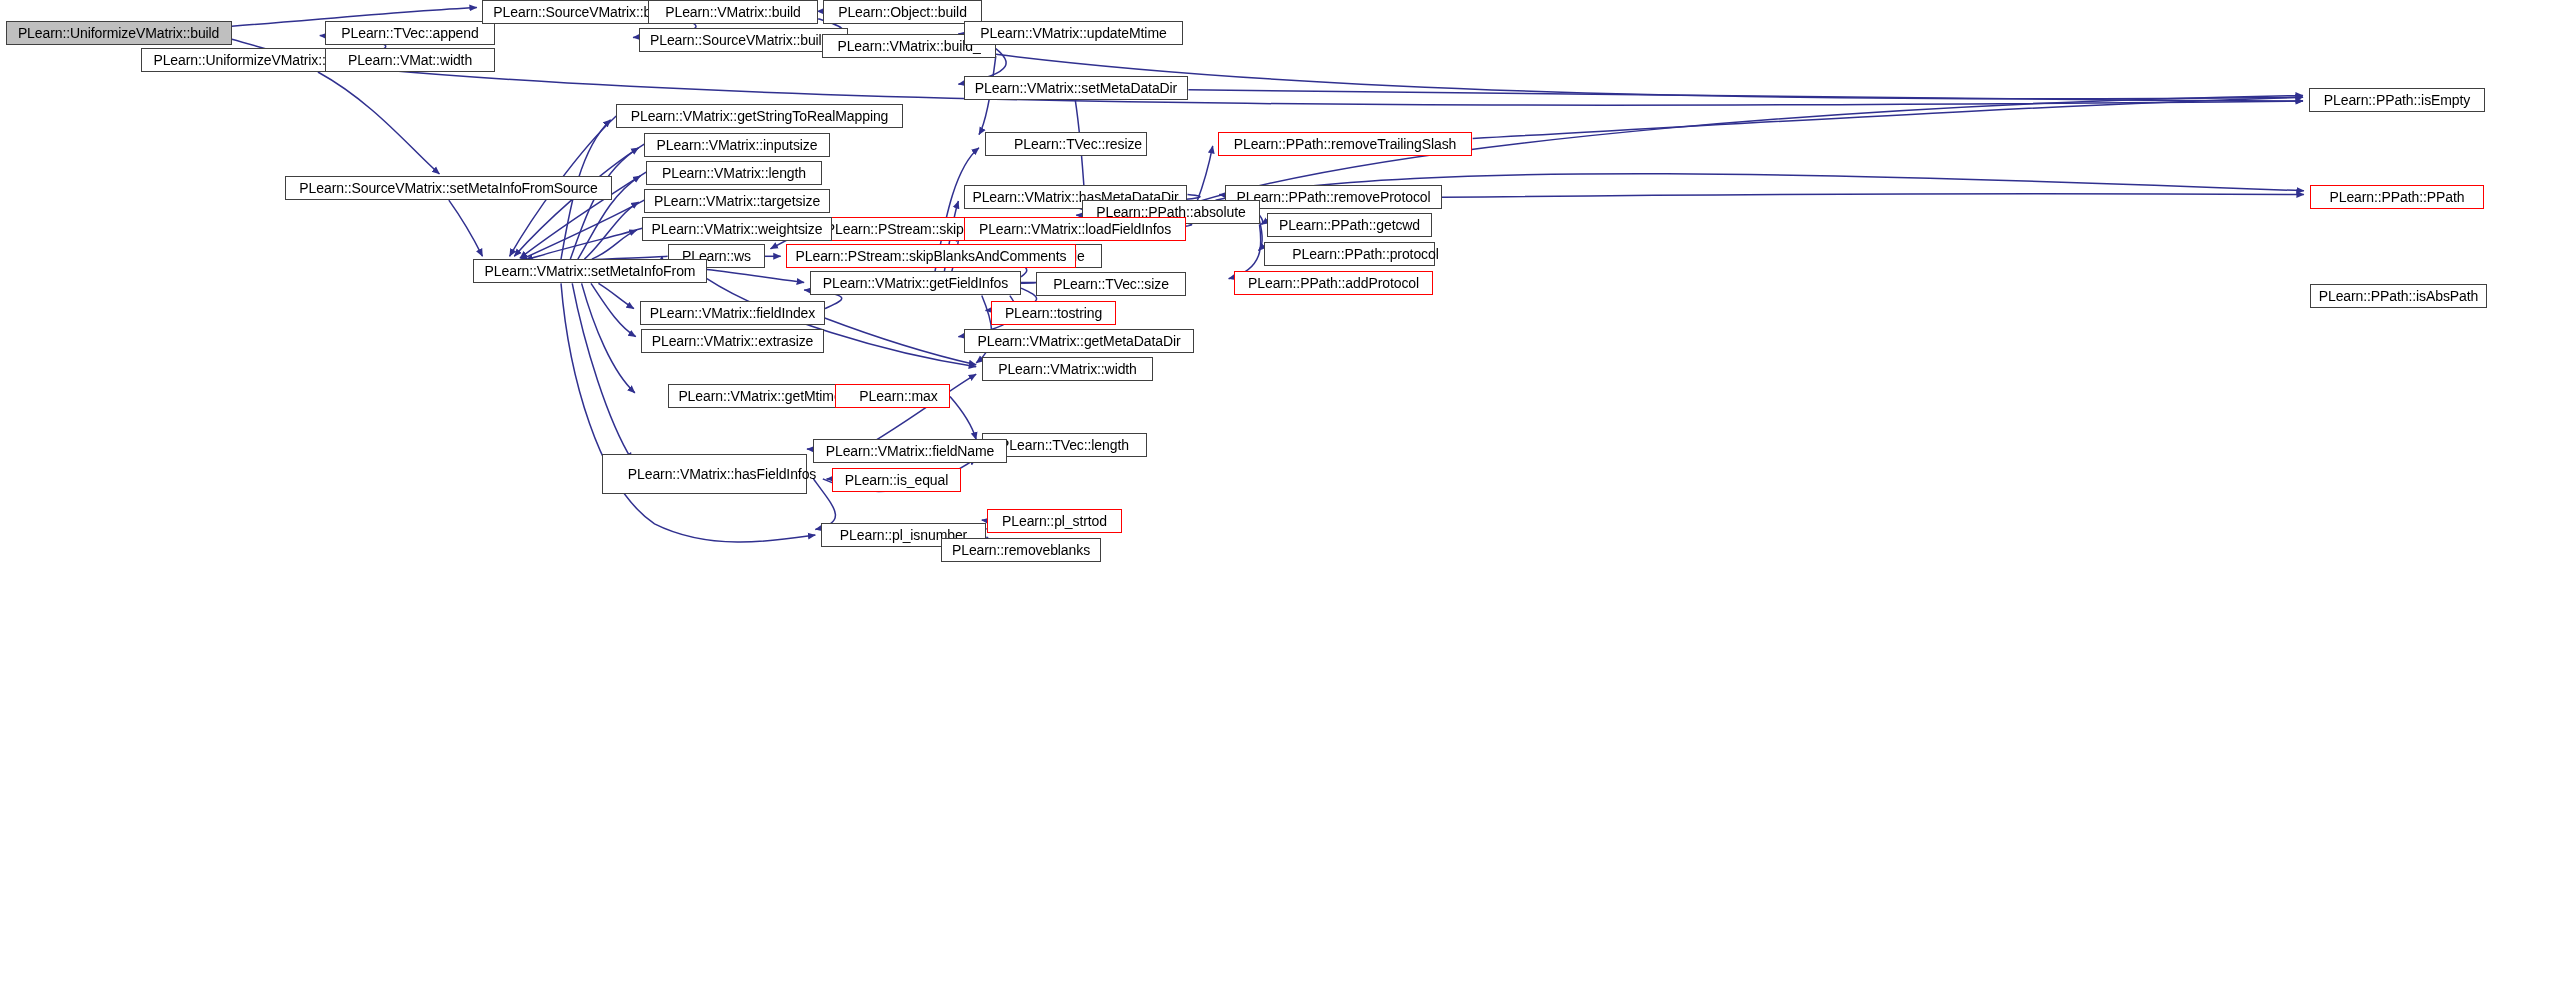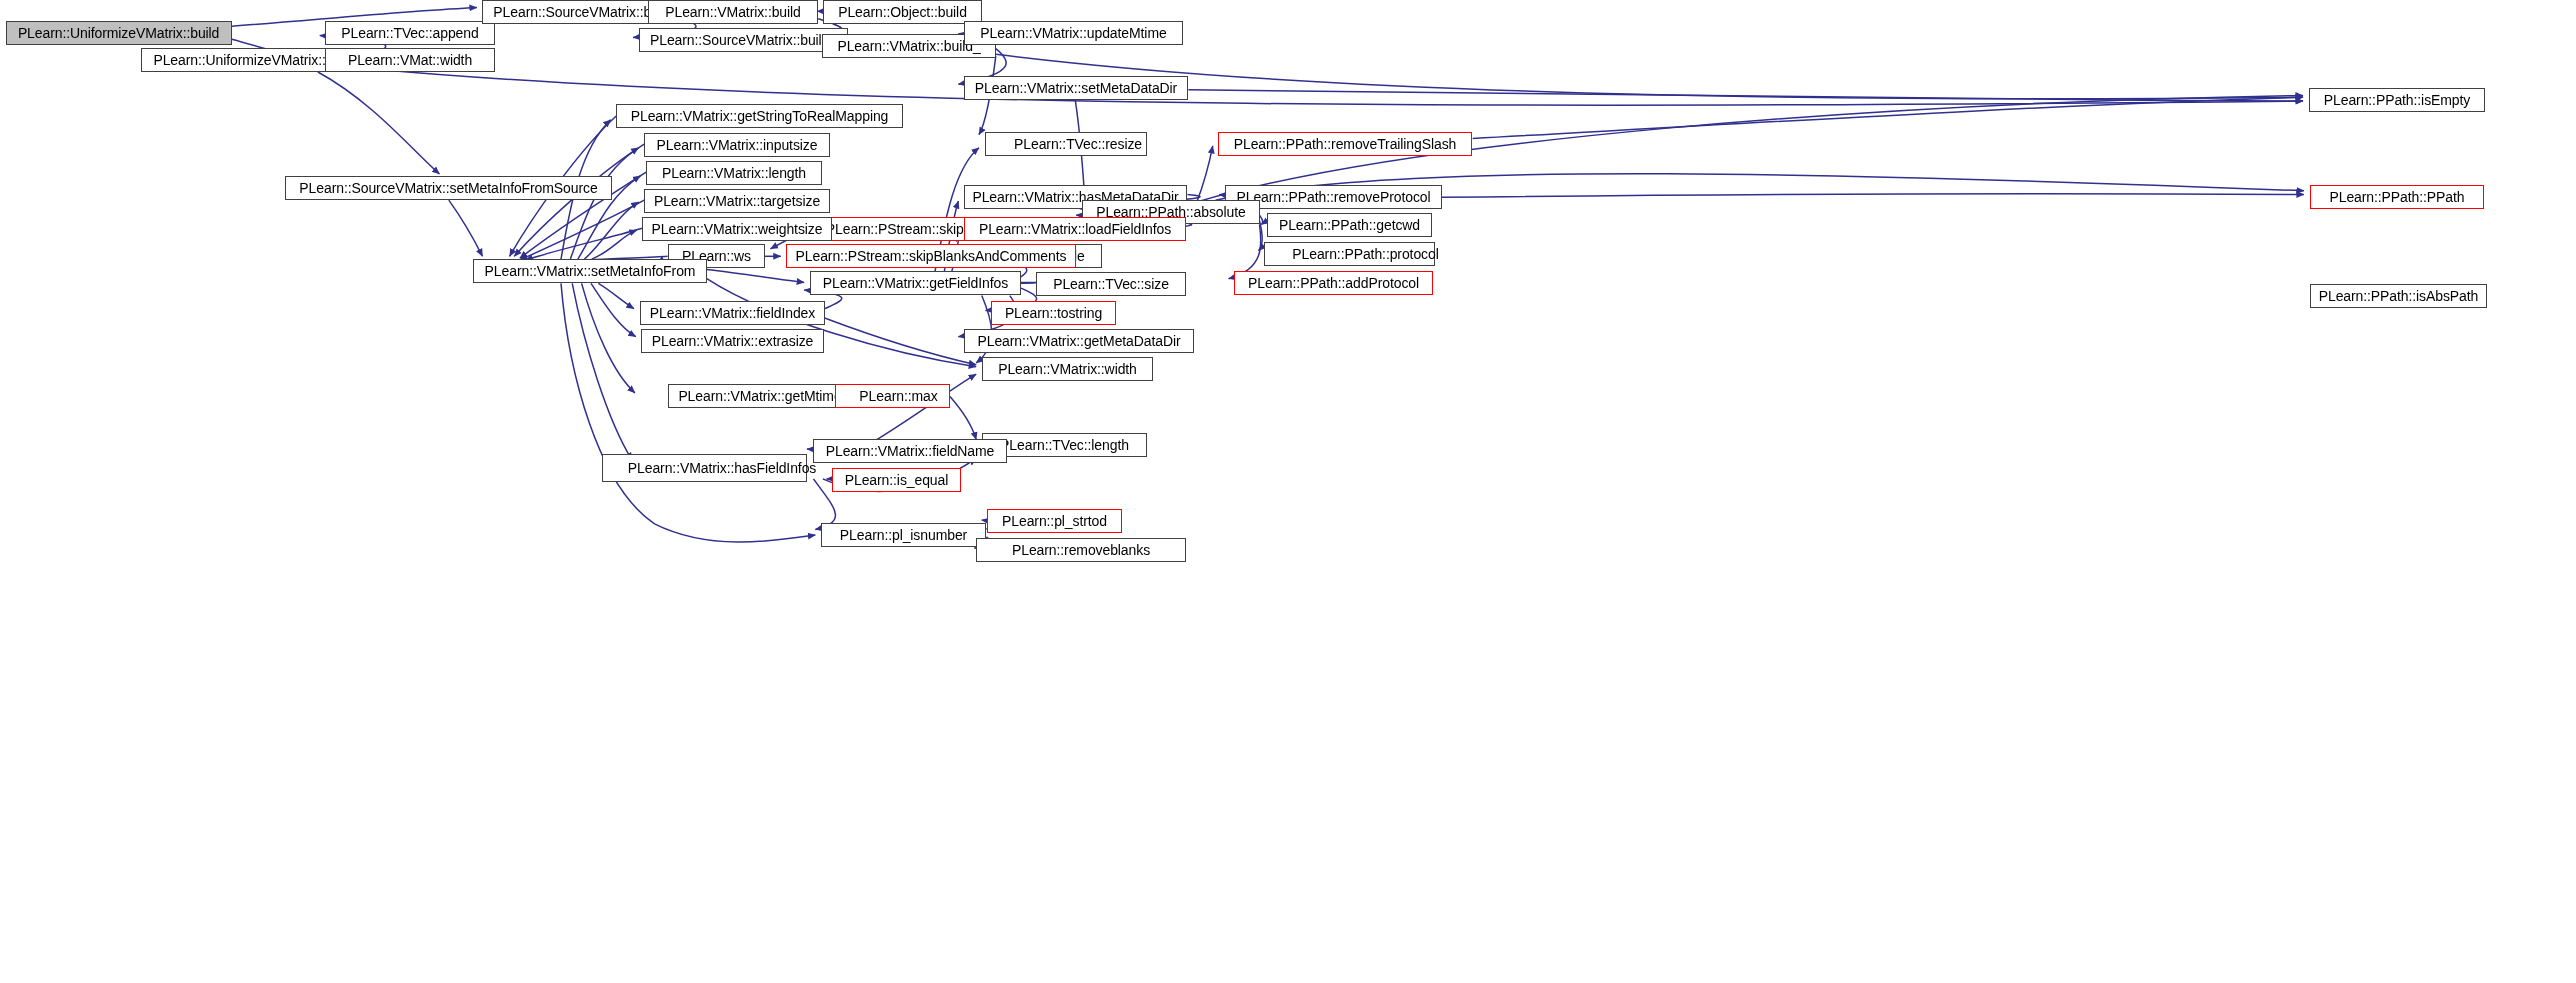--- a/index.html
+++ b/index.html
@@ -261,30 +261,30 @@
       </div>
       <div class="node red" style="left: 835px; top: 384px; width: 115px; height: 24px; padding-left: 12px;">
         <span class="node-label">PLearn::max</span>
       </div>
       <div class="node" style="left: 982px; top: 433px; width: 165px; height: 24px;">
         <span class="node-label">PLearn::TVec::length</span>
       </div>
       <div class="node" style="left: 813px; top: 439px; width: 194px; height: 24px;">
         <span class="node-label">PLearn::VMatrix::fieldName</span>
       </div>
-      <div class="node" style="left: 602px; top: 454px; width: 205px; height: 28px; padding-left: 35px;">
+      <div class="node" style="left: 602px; top: 454px; width: 205px; height: 40px; padding-left: 35px;">
         <span class="node-label">PLearn::VMatrix::hasFieldInfos</span>
       </div>
       <div class="node red" style="left: 832px; top: 468px; width: 129px; height: 24px;">
         <span class="node-label">PLearn::is_equal</span>
       </div>
       <div class="node red" style="left: 987px; top: 509px; width: 135px; height: 24px;">
         <span class="node-label">PLearn::pl_strtod</span>
       </div>
       <div class="node" style="left: 821px; top: 523px; width: 165px; height: 24px;">
         <span class="node-label">PLearn::pl_isnumber</span>
       </div>
-      <div class="node" style="left: 976px; top: 538px; width: 210px; height: 24px;">
+      <div class="node" style="left: 941px; top: 538px; width: 160px; height: 24px;">
         <span class="node-label">PLearn::removeblanks</span>
       </div>
     </div>
 </div>
 
 
 </body></html>

